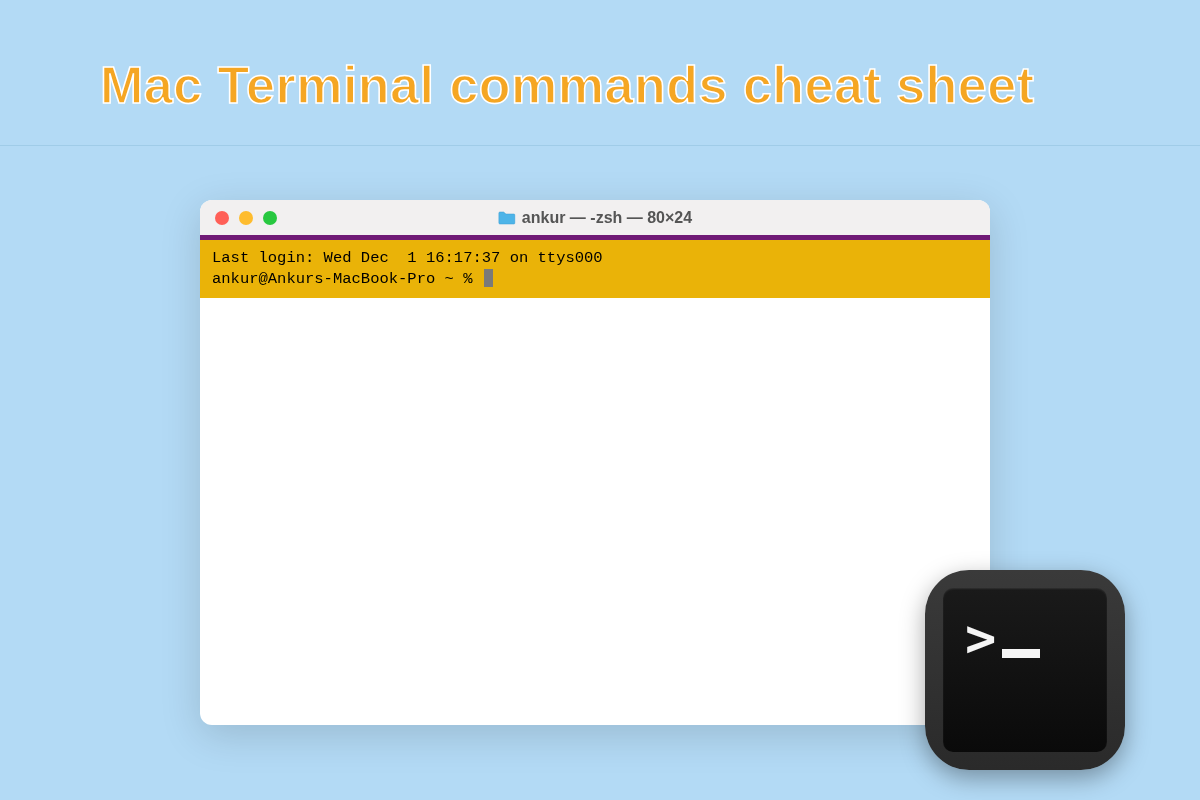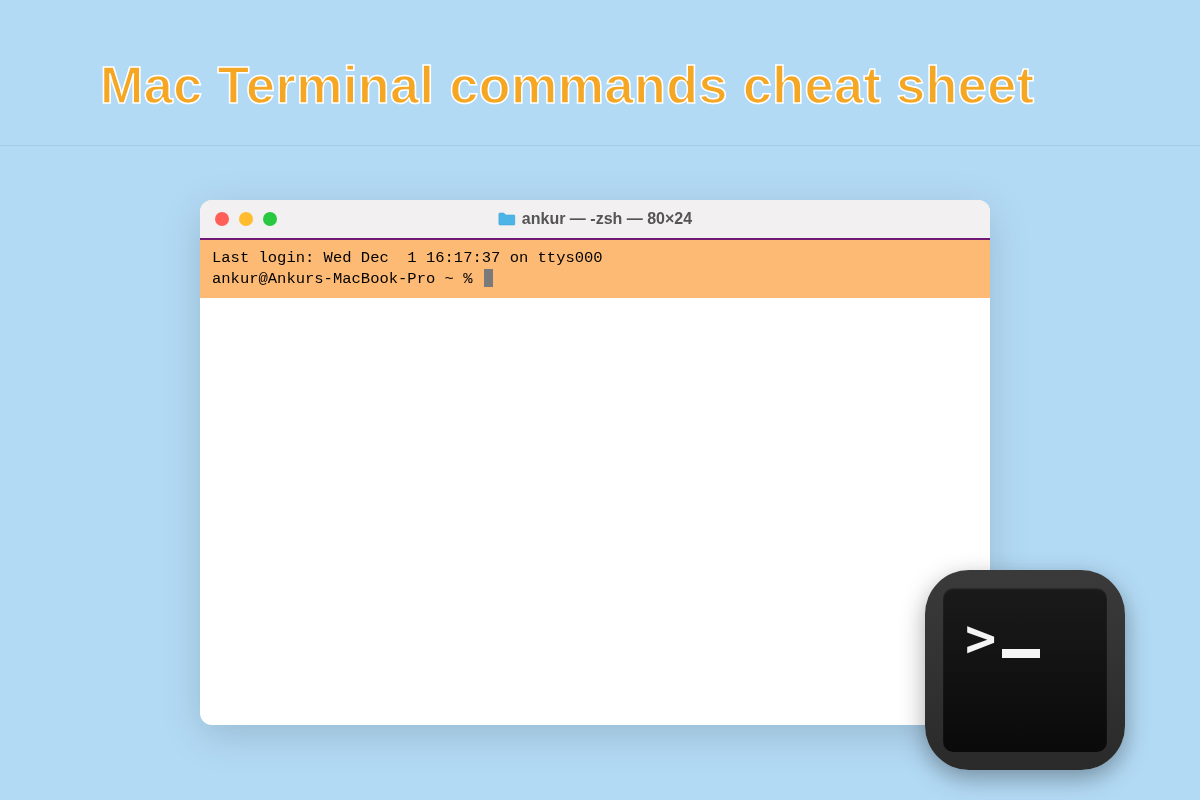--- a/index.html
+++ b/index.html
@@ -45,21 +45,21 @@
       overflow: hidden;
     }
     
     .titlebar {
       height: 40px;
       background: #f2f0f0;
       display: flex;
       align-items: center;
       padding: 0 15px;
       position: relative;
-      border-bottom: 2px solid #701a75;
+      border-bottom: 5px solid #701a75;
     }
     
     .traffic-lights {
       display: flex;
       gap: 10px;
     }
     
     .traffic-light {
       width: 14px;
       height: 14px;
@@ -92,21 +92,21 @@
       width: 100%;
       height: 100%;
     }
     
     .terminal-body {
       padding: 8px 12px;
       font-family: 'Menlo', 'Monaco', 'Courier New', monospace;
       font-size: 15.5px;
       line-height: 1.35;
       color: #000;
-      background: #fdba74;
+      background: #eab308;
     }
     
     .terminal-line {
       white-space: pre;
     }
     
     .prompt-line {
       display: flex;
       align-items: flex-start;
     }

